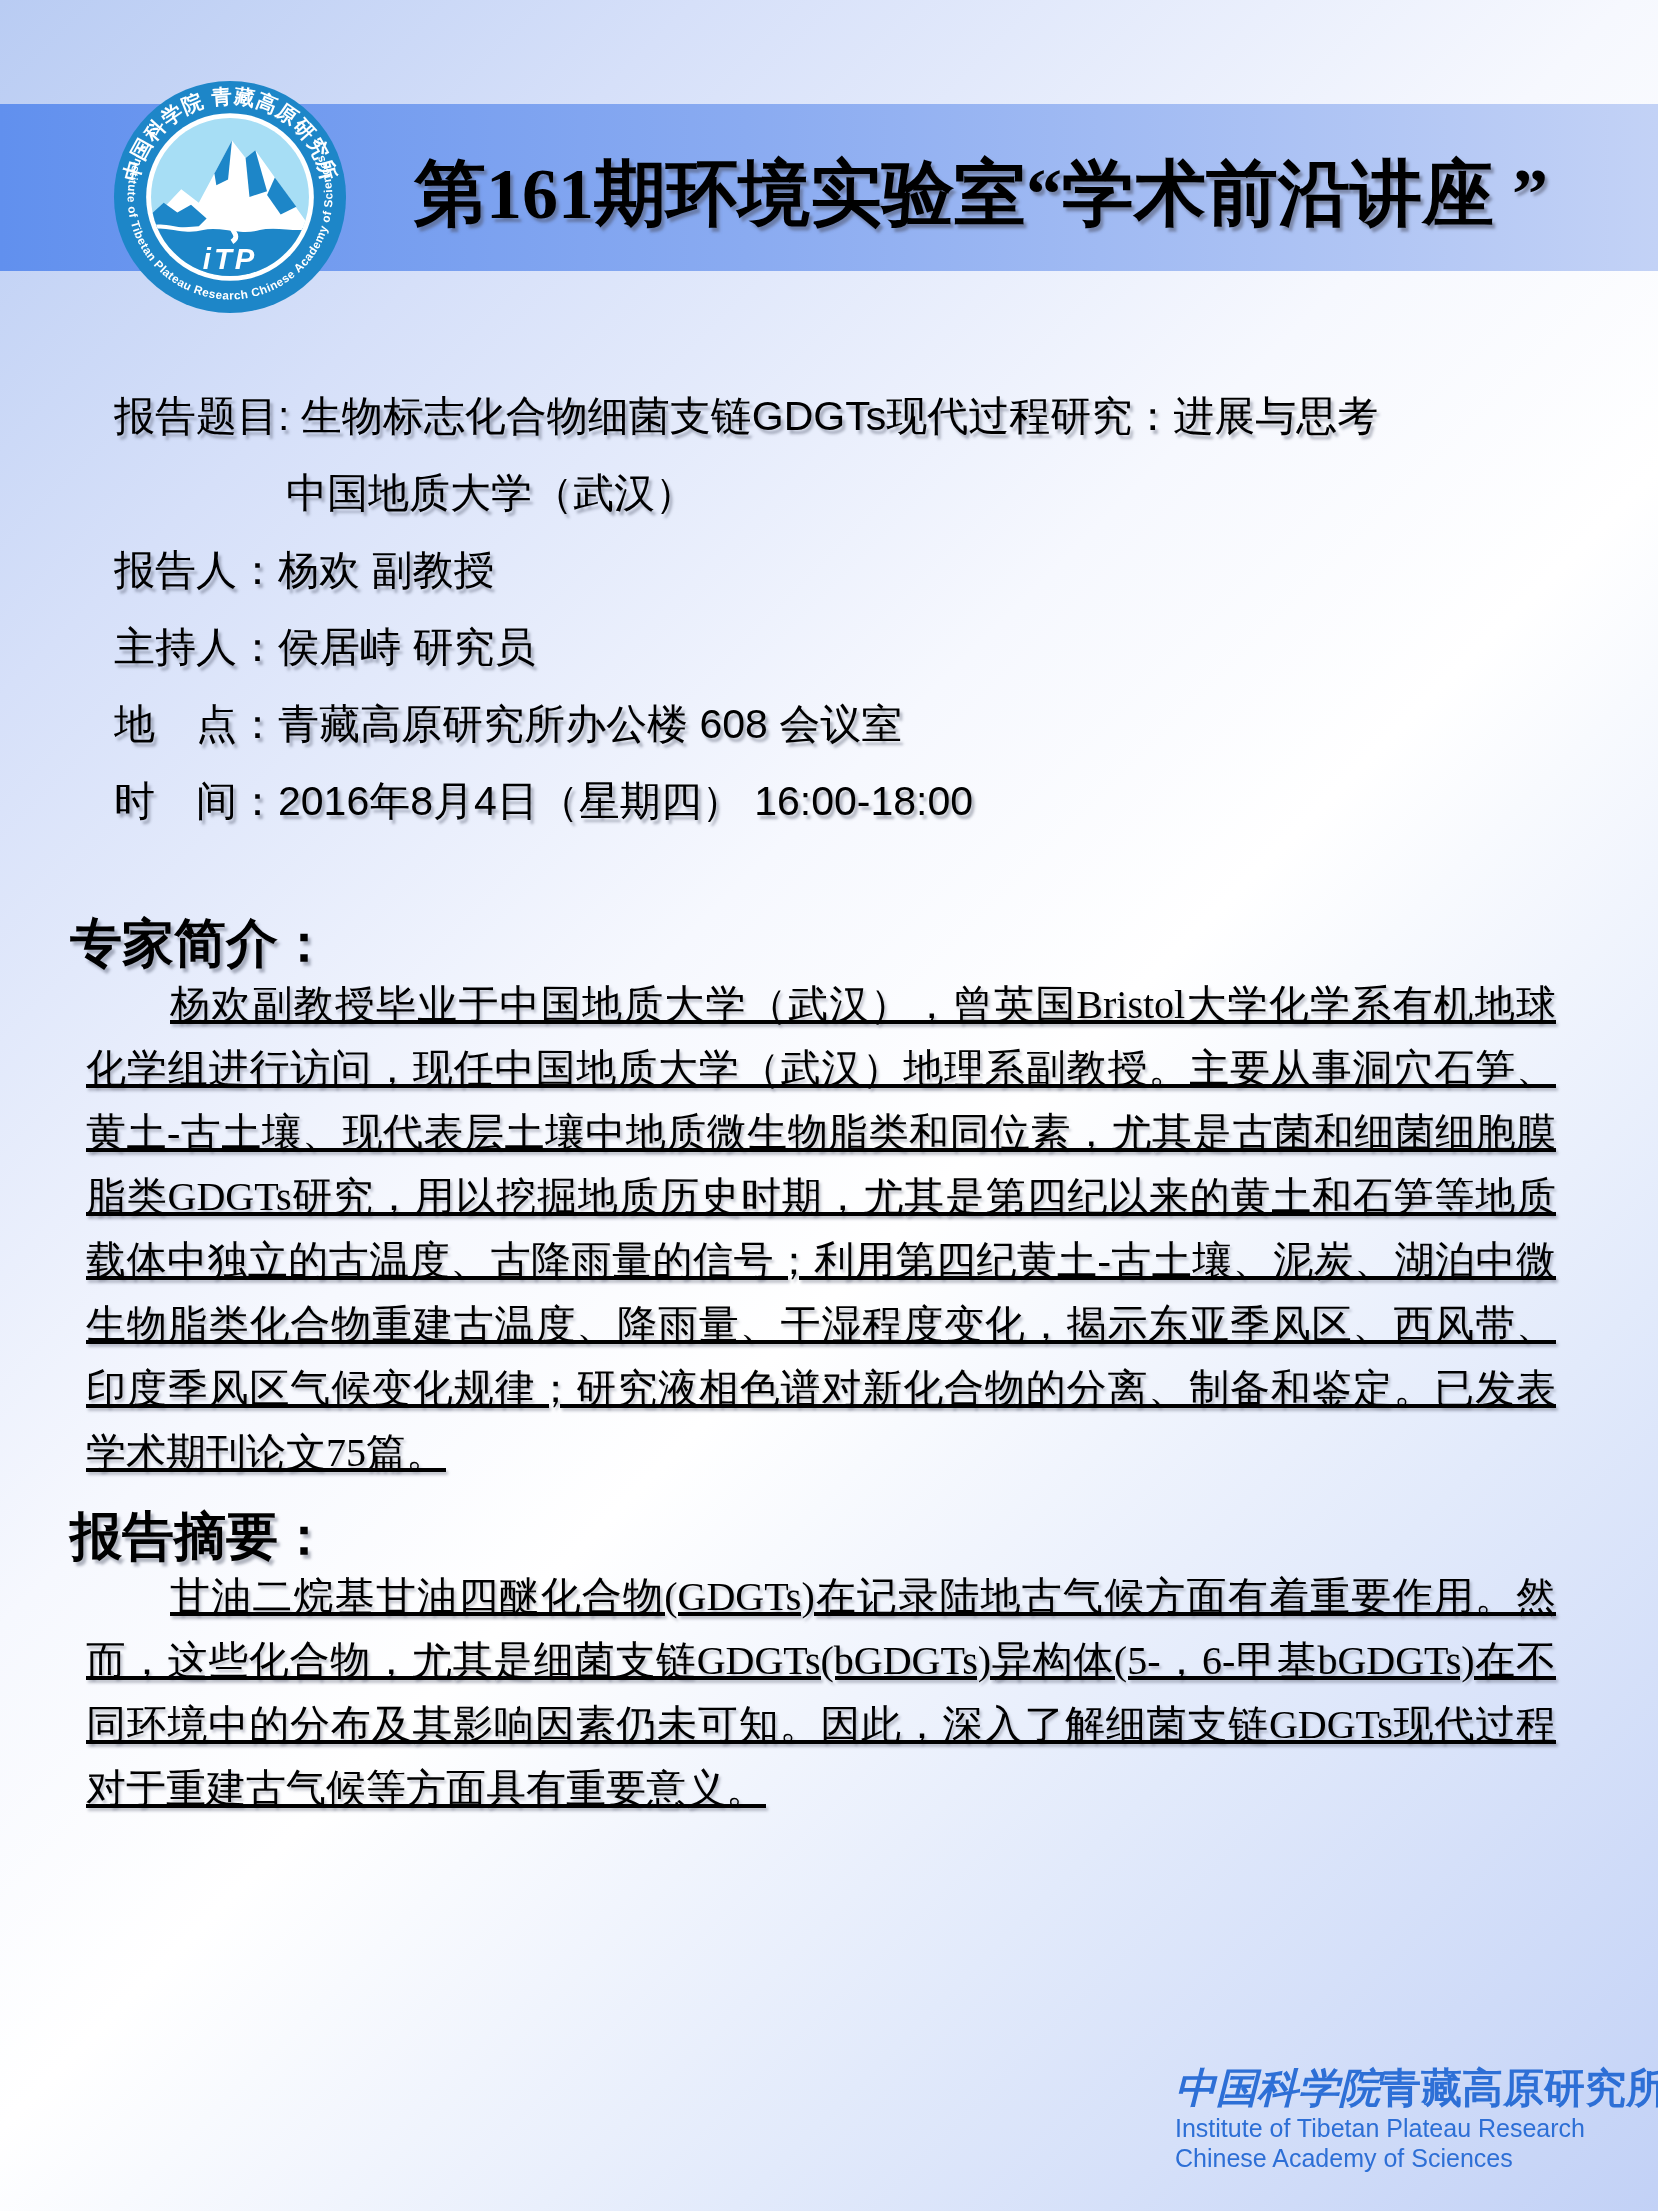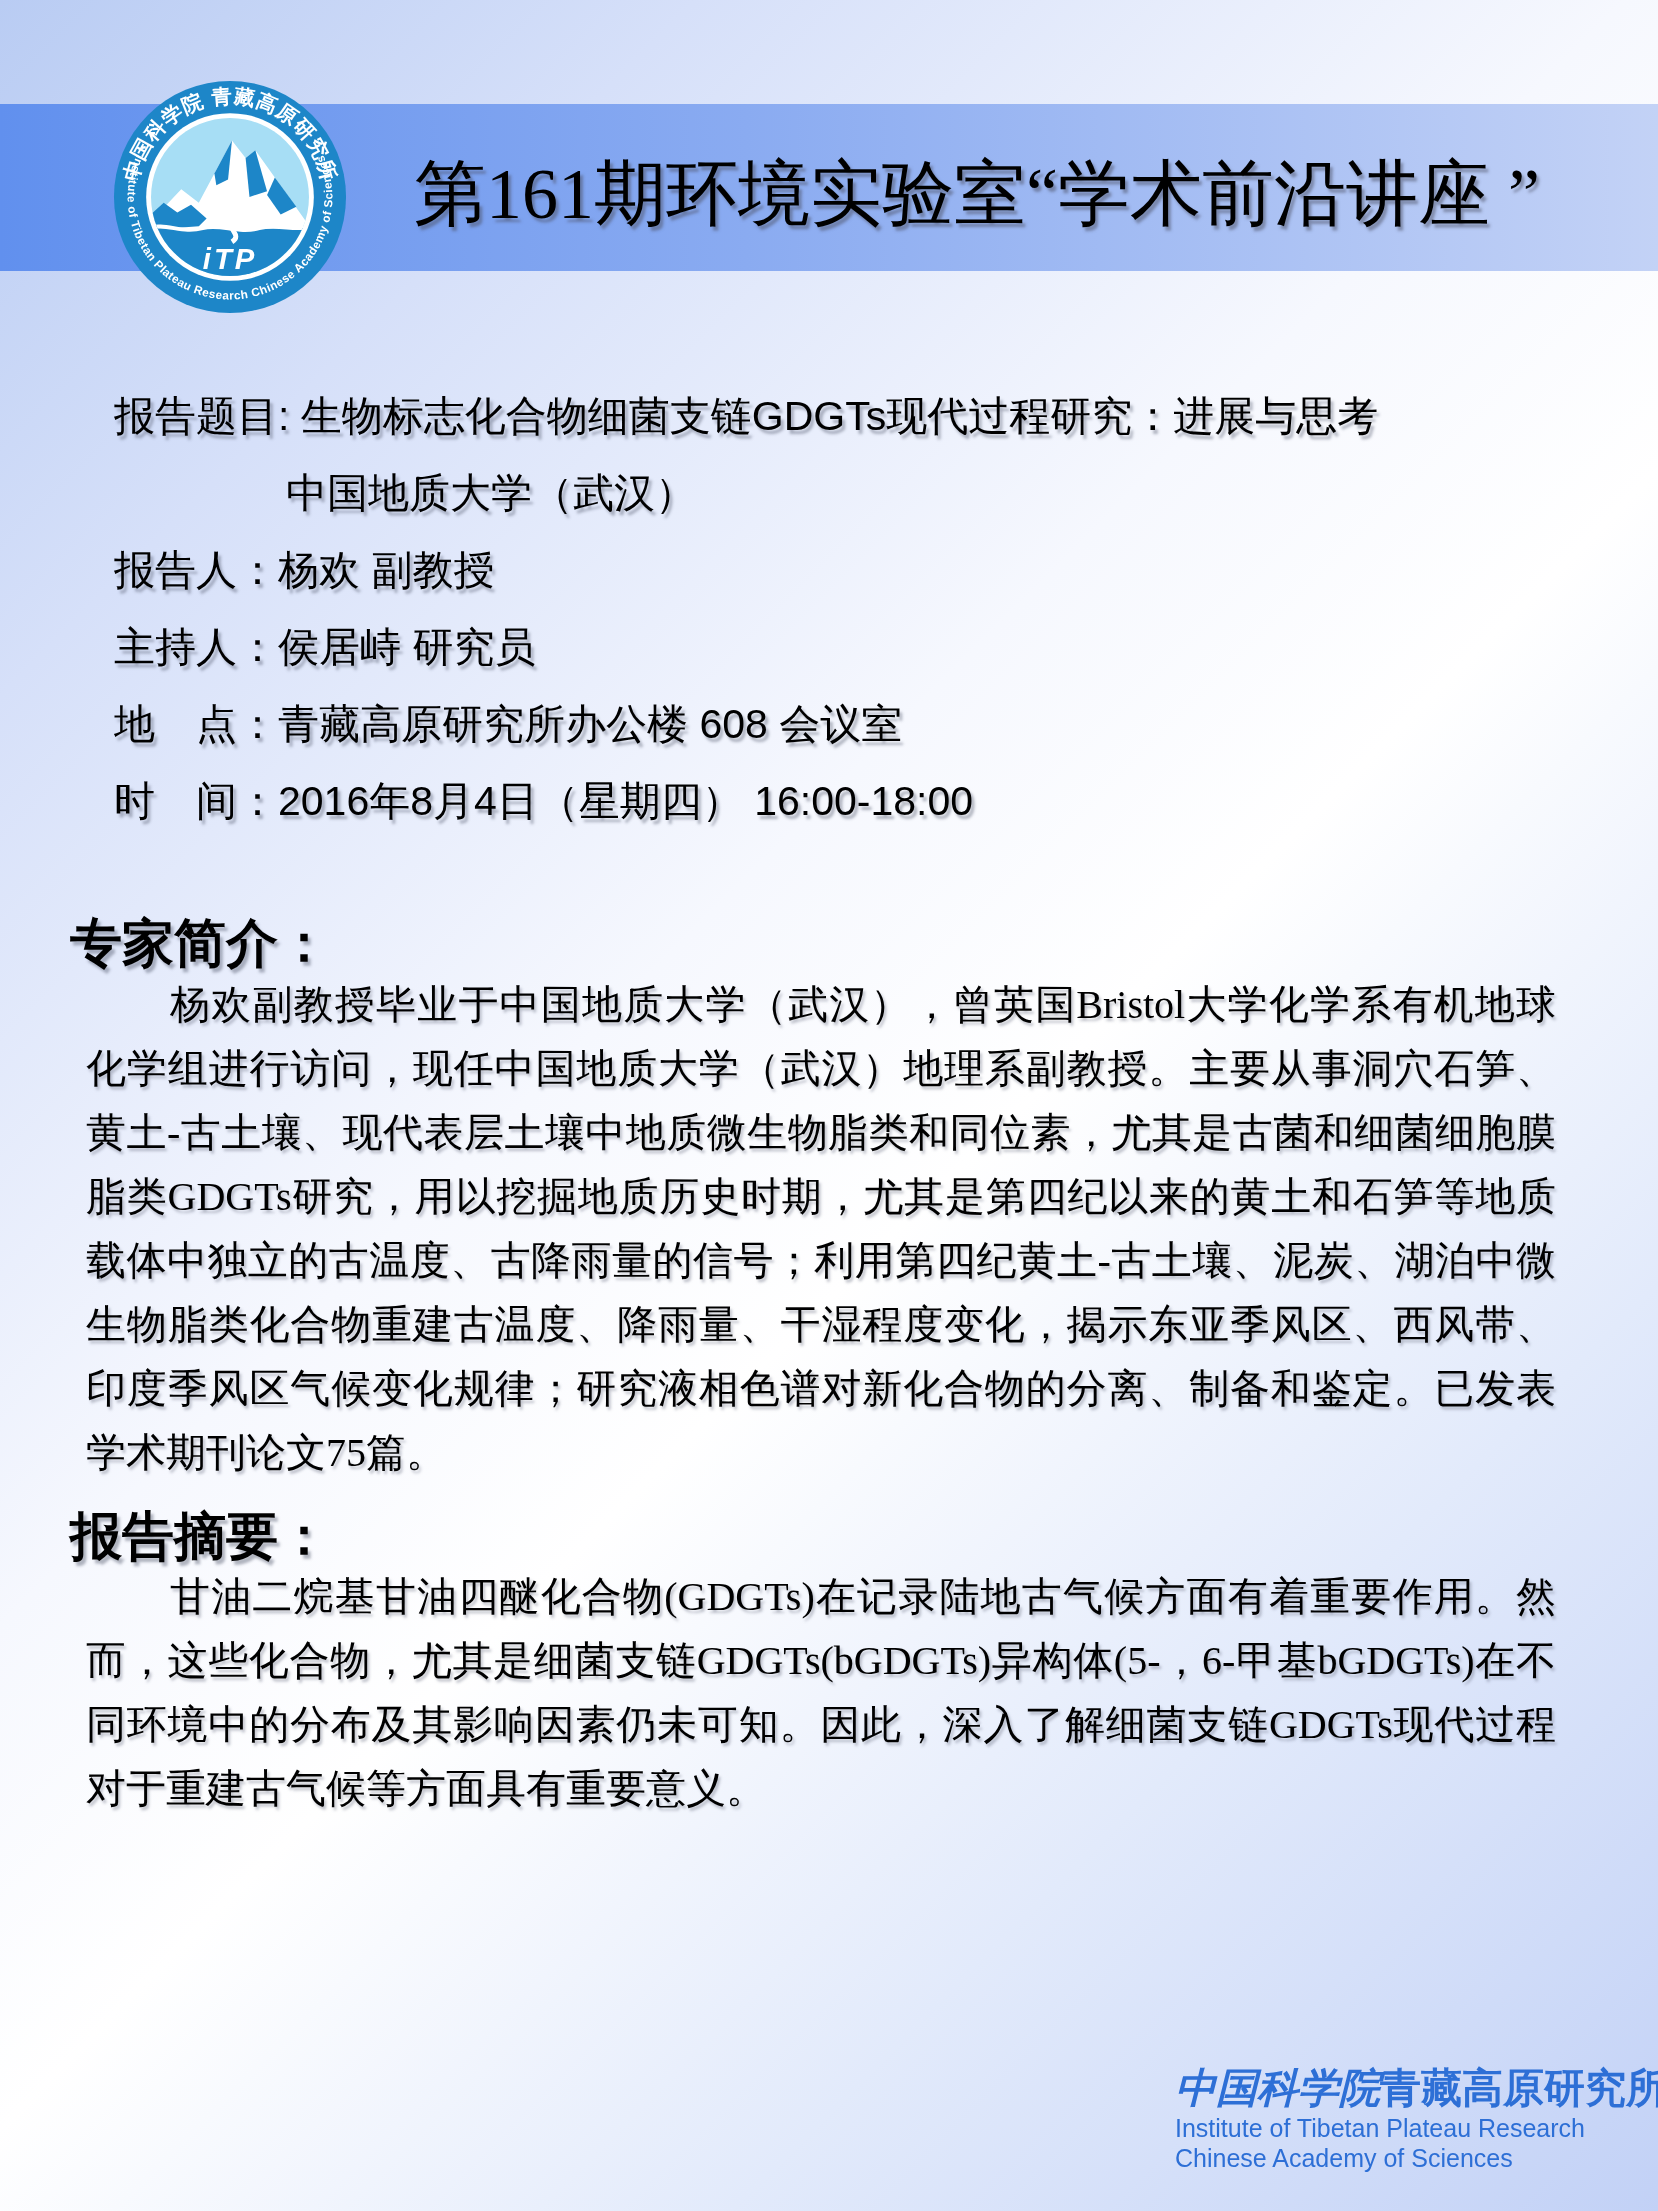--- a/index.html
+++ b/index.html
@@ -33,21 +33,21 @@
     font-weight: bold; font-size: 12px; letter-spacing: 0.5px; fill: #ffffff;
   }
   .monogram {
     font-family: "Liberation Sans", sans-serif;
     font-style: italic; font-weight: bold; font-size: 30px;
     letter-spacing: 3px; fill: #ffffff;
   }
   .title {
     position: absolute; left: 414px; top: 152px; margin: 0;
     font-family: "Liberation Serif", serif;
-    font-weight: normal; font-size: 72px; line-height: 84px;
+    font-weight: bold; font-size: 72px; line-height: 84px;
     color: #000000; white-space: nowrap;
     text-shadow: 2.9px 3.9px 2.9px rgba(75, 80, 100, 0.5);
   }
   .info {
     position: absolute; left: 114px; top: 378px; right: 93px;
     color: #000000;
   }
   .info-line {
     font-family: "Liberation Sans", sans-serif;
     font-weight: normal; font-size: 41px; line-height: 77px;
@@ -63,20 +63,21 @@
     text-shadow: 2.9px 3.9px 2.9px rgba(85, 90, 110, 0.45);
   }
   .expert-heading { top: 919px; }
   .abstract-heading { top: 1512px; }
   .body-para {
     position: absolute; left: 86px; width: 1470px; margin: 0;
     font-family: "Liberation Serif", serif;
     font-size: 40px; line-height: 64px;
     color: #000000; text-align: justify; text-indent: 84px;
     text-shadow: 2px 2.9px 2.9px rgba(95, 100, 120, 0.4);
+    text-decoration: underline;
   }
   .expert-body { top: 973px; }
   .abstract-body { top: 1565px; }
   .footer {
     position: absolute; left: 1175px; top: 2064px;
     color: #2d6fd6;
   }
   .footer-cn {
     font-size: 41px; line-height: 49px; white-space: nowrap;
   }

